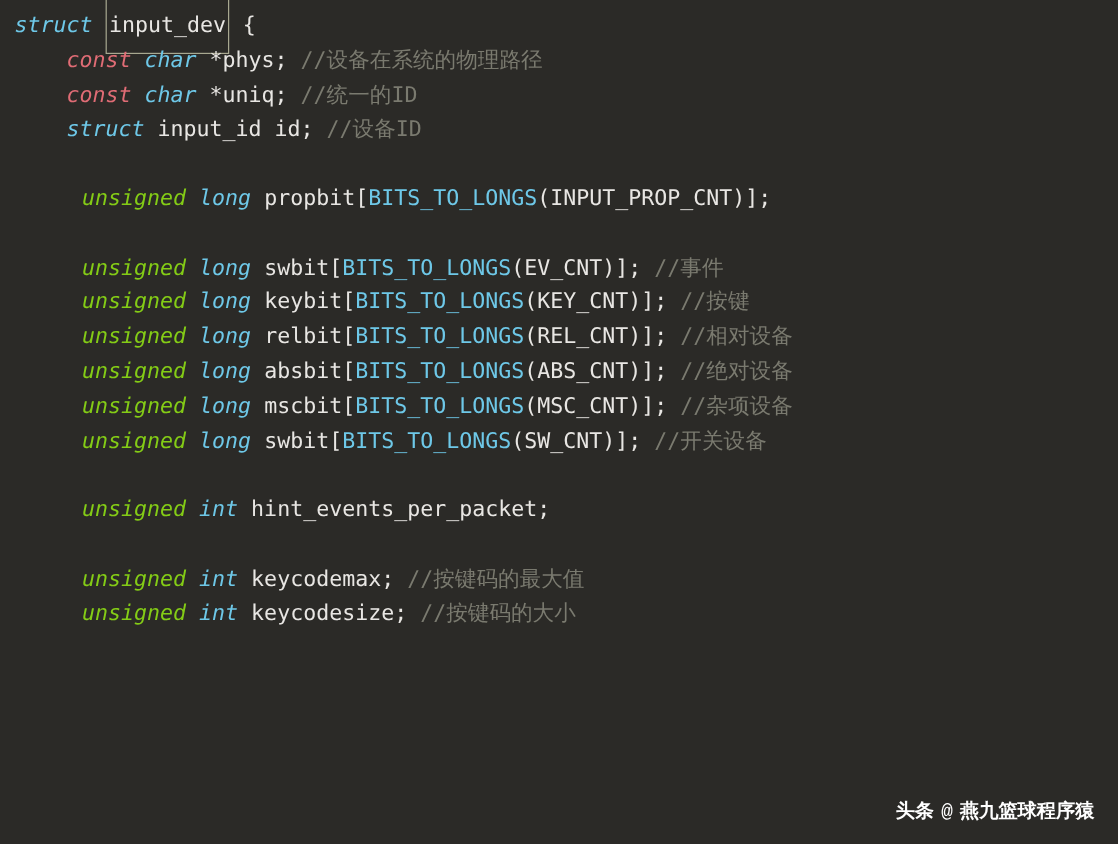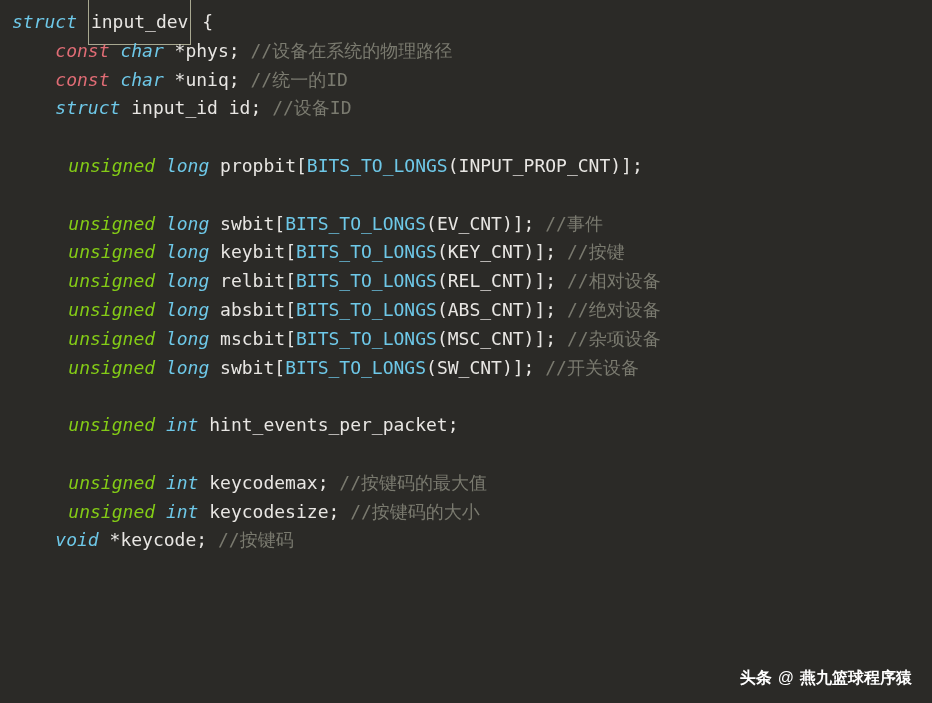--- a/index.html
+++ b/index.html
@@ -29,21 +29,21 @@
     .func { color: #6ec8e8; margin-top: 39px; }
     .const-val { color: #e8e6e3; }
     .bracket { color: #e8e6e3; }
     .paren { color: #e8e6e3; }
     .semi { color: #e8e6e3; }
     .watermark {
       position: absolute;
       bottom: 12px;
       right: 20px;
       color: #ffffff;
-      font-family: Liberation Sans, sans-serif;
+      font-family: Liberation Mono, monospace;
       font-size: 16px;
       font-weight: bold;
       display: flex;
       align-items: center;
       gap: 6px;
     }
     .watermark-label { font-weight: bold; }
     .watermark-at { font-weight: normal; }
   </style>
 </head>
@@ -61,20 +61,19 @@
 <div class="line">    <span class="kw-unsigned">unsigned</span> <span class="kw-type">long</span> <span class="ident">keybit</span><span class="bracket">[</span><span class="func">BITS_TO_LONGS</span><span class="paren">(</span><span class="const-val">KEY_CNT</span><span class="paren">)</span><span class="bracket">]</span><span class="semi">;</span> <span class="comment">//按键</span></div>
 <div class="line">    <span class="kw-unsigned">unsigned</span> <span class="kw-type">long</span> <span class="ident">relbit</span><span class="bracket">[</span><span class="func">BITS_TO_LONGS</span><span class="paren">(</span><span class="const-val">REL_CNT</span><span class="paren">)</span><span class="bracket">]</span><span class="semi">;</span> <span class="comment">//相对设备</span></div>
 <div class="line">    <span class="kw-unsigned">unsigned</span> <span class="kw-type">long</span> <span class="ident">absbit</span><span class="bracket">[</span><span class="func">BITS_TO_LONGS</span><span class="paren">(</span><span class="const-val">ABS_CNT</span><span class="paren">)</span><span class="bracket">]</span><span class="semi">;</span> <span class="comment">//绝对设备</span></div>
 <div class="line">    <span class="kw-unsigned">unsigned</span> <span class="kw-type">long</span> <span class="ident">mscbit</span><span class="bracket">[</span><span class="func">BITS_TO_LONGS</span><span class="paren">(</span><span class="const-val">MSC_CNT</span><span class="paren">)</span><span class="bracket">]</span><span class="semi">;</span> <span class="comment">//杂项设备</span></div>
 <div class="line">    <span class="kw-unsigned">unsigned</span> <span class="kw-type">long</span> <span class="ident">swbit</span><span class="bracket">[</span><span class="func">BITS_TO_LONGS</span><span class="paren">(</span><span class="const-val">SW_CNT</span><span class="paren">)</span><span class="bracket">]</span><span class="semi">;</span> <span class="comment">//开关设备</span></div>
 <div class="line"> </div>
 <div class="line">    <span class="kw-unsigned">unsigned</span> <span class="kw-type">int</span> <span class="ident">hint_events_per_packet</span><span class="semi">;</span></div>
 <div class="line"> </div>
 <div class="line">    <span class="kw-unsigned">unsigned</span> <span class="kw-type">int</span> <span class="ident">keycodemax</span><span class="semi">;</span> <span class="comment">//按键码的最大值</span></div>
 <div class="line">    <span class="kw-unsigned">unsigned</span> <span class="kw-type">int</span> <span class="ident">keycodesize</span><span class="semi">;</span> <span class="comment">//按键码的大小</span></div>
-<div class="line">    <span class="kw-void">void</span> <span class="star">*</span><span class="ident">keycode</span><span class="semi">;</span> <span class="comment">//按键码</span></div>
 </div>
 
 <div class="watermark">
   <span class="watermark-label">头条</span>
   <span class="watermark-at">@</span>
     <span>燕九篮球程序猿</span>
 </div>
 
 </body></html>

